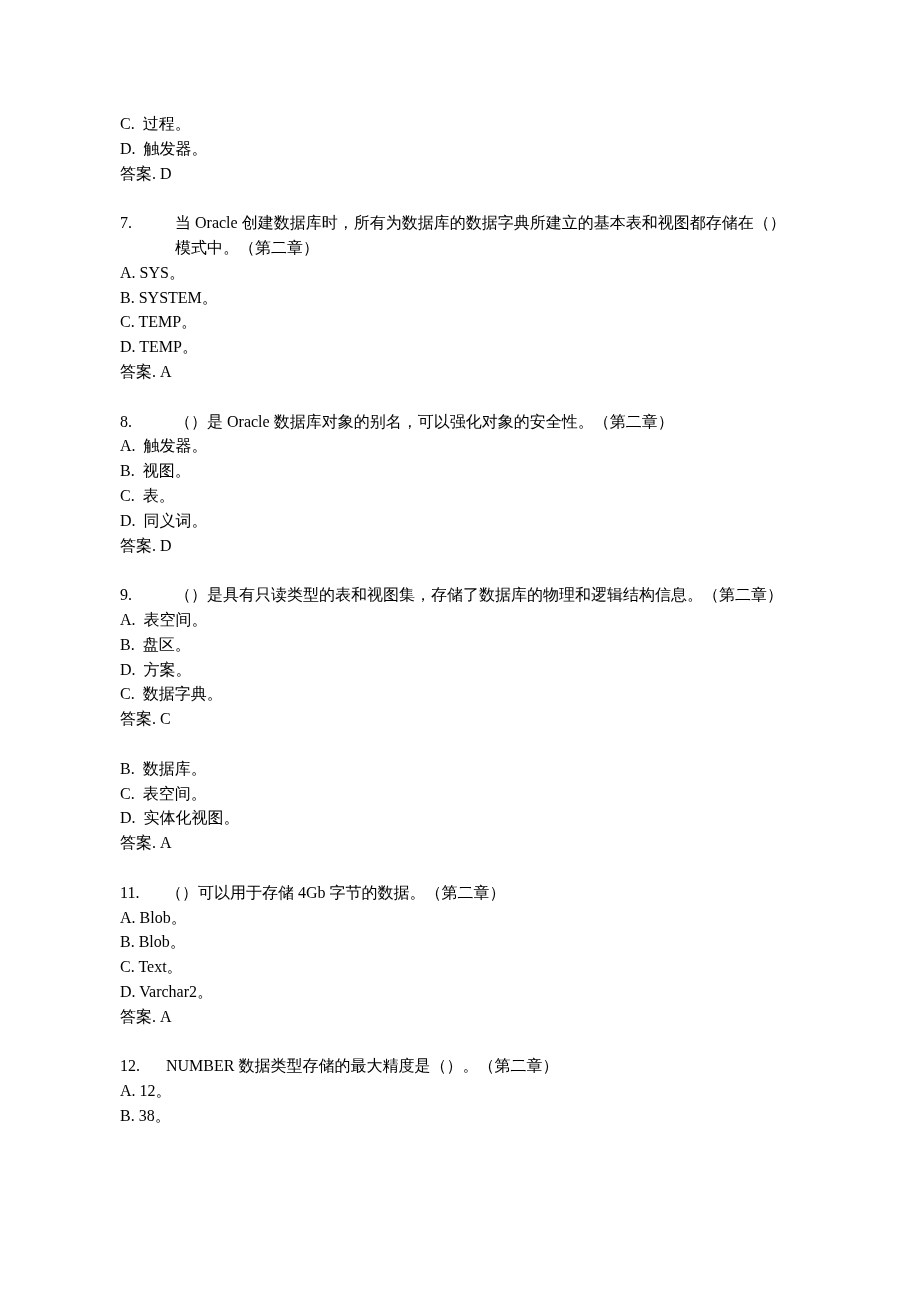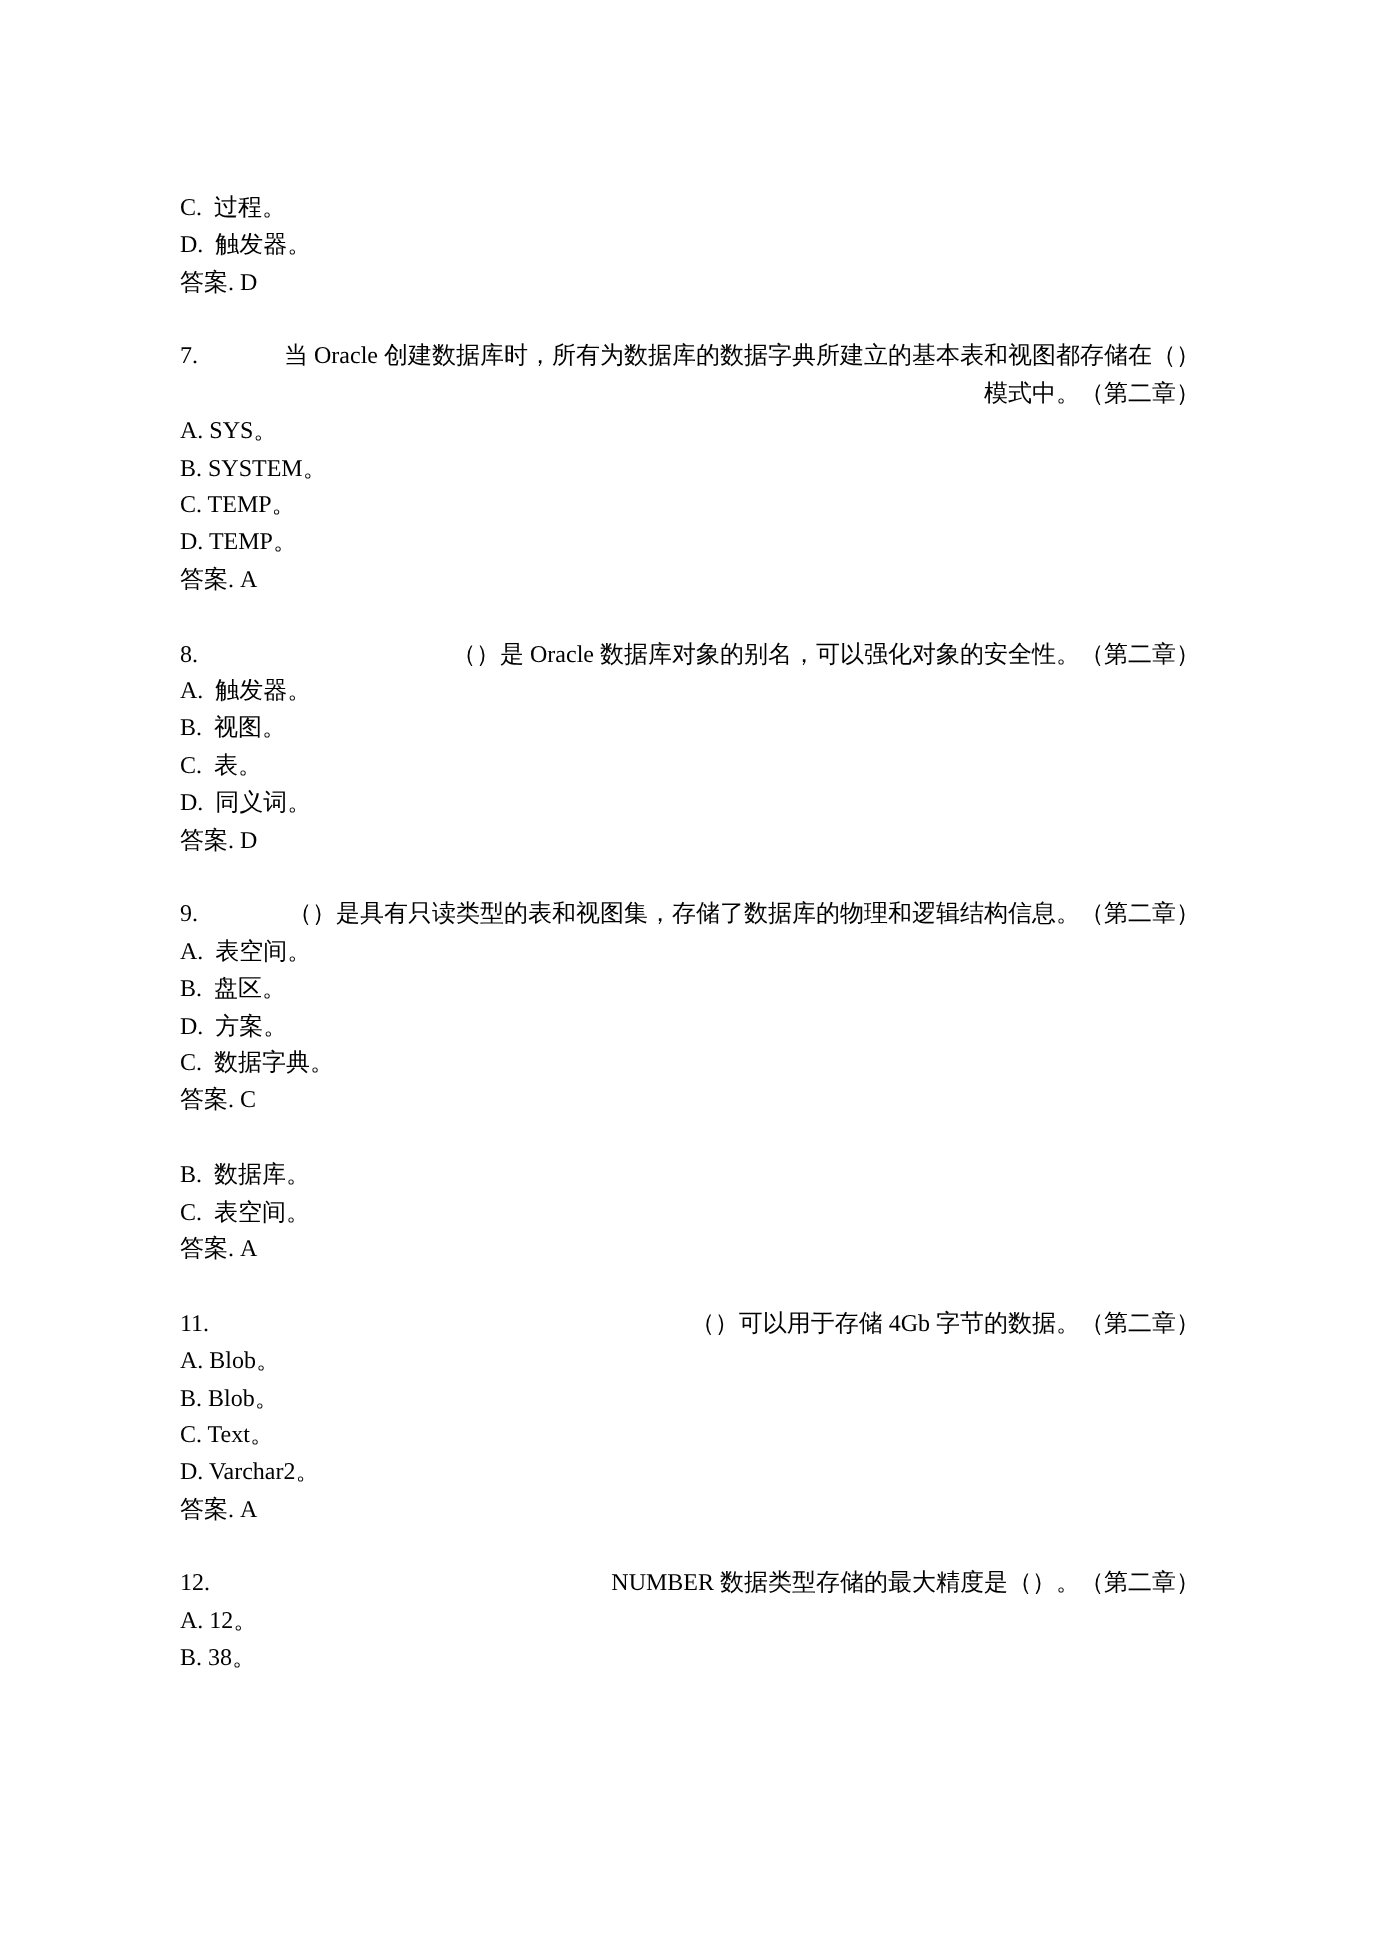--- a/index.html
+++ b/index.html
@@ -11,36 +11,34 @@
     width: 920px;
     min-height: 1302px;
     font-family: "Times New Roman", "SimSun", "宋体", serif;
     font-size: 16px;
     line-height: 1.55;
     color: #000;
   }
   .page {
     padding: 112px 120px 60px 120px;
     box-sizing: border-box;
-    margin-top: 15px;
   }
   .line {
     white-space: pre-wrap;
   }
   .q-head {
     display: flex;
     white-space: normal;
   }
   .q-head .qnum {
     display: inline-block;
     min-width: 46px;
   }
   .q-head .qtext {
     flex: 1;
-    text-align: right;
   }
   .q-head.wide .qnum {
     min-width: 55px;
   }
   .blank {
     height: 24.8px;
   }
 </style>
 </head>
 <body>
@@ -84,20 +82,21 @@
   <div class="line">A.  表空间。</div>
   <div class="line">B.  盘区。</div>
   <div class="line">D.  方案。</div>
   <div class="line">C.  数据字典。</div>
   <div class="line">答案. C</div>
 
   <div class="blank"></div>
 
   <div class="line">B.  数据库。</div>
   <div class="line">C.  表空间。</div>
+  <div class="line">D.  实体化视图。</div>
   <div class="line">答案. A</div>
 
   <div class="blank"></div>
 
   <div class="q-head">
     <span class="qnum">11.</span>
     <span class="qtext">（）可以用于存储 4Gb 字节的数据。（第二章）</span>
   </div>
   <div class="line">A. Blob。</div>
   <div class="line">B. Blob。</div>

